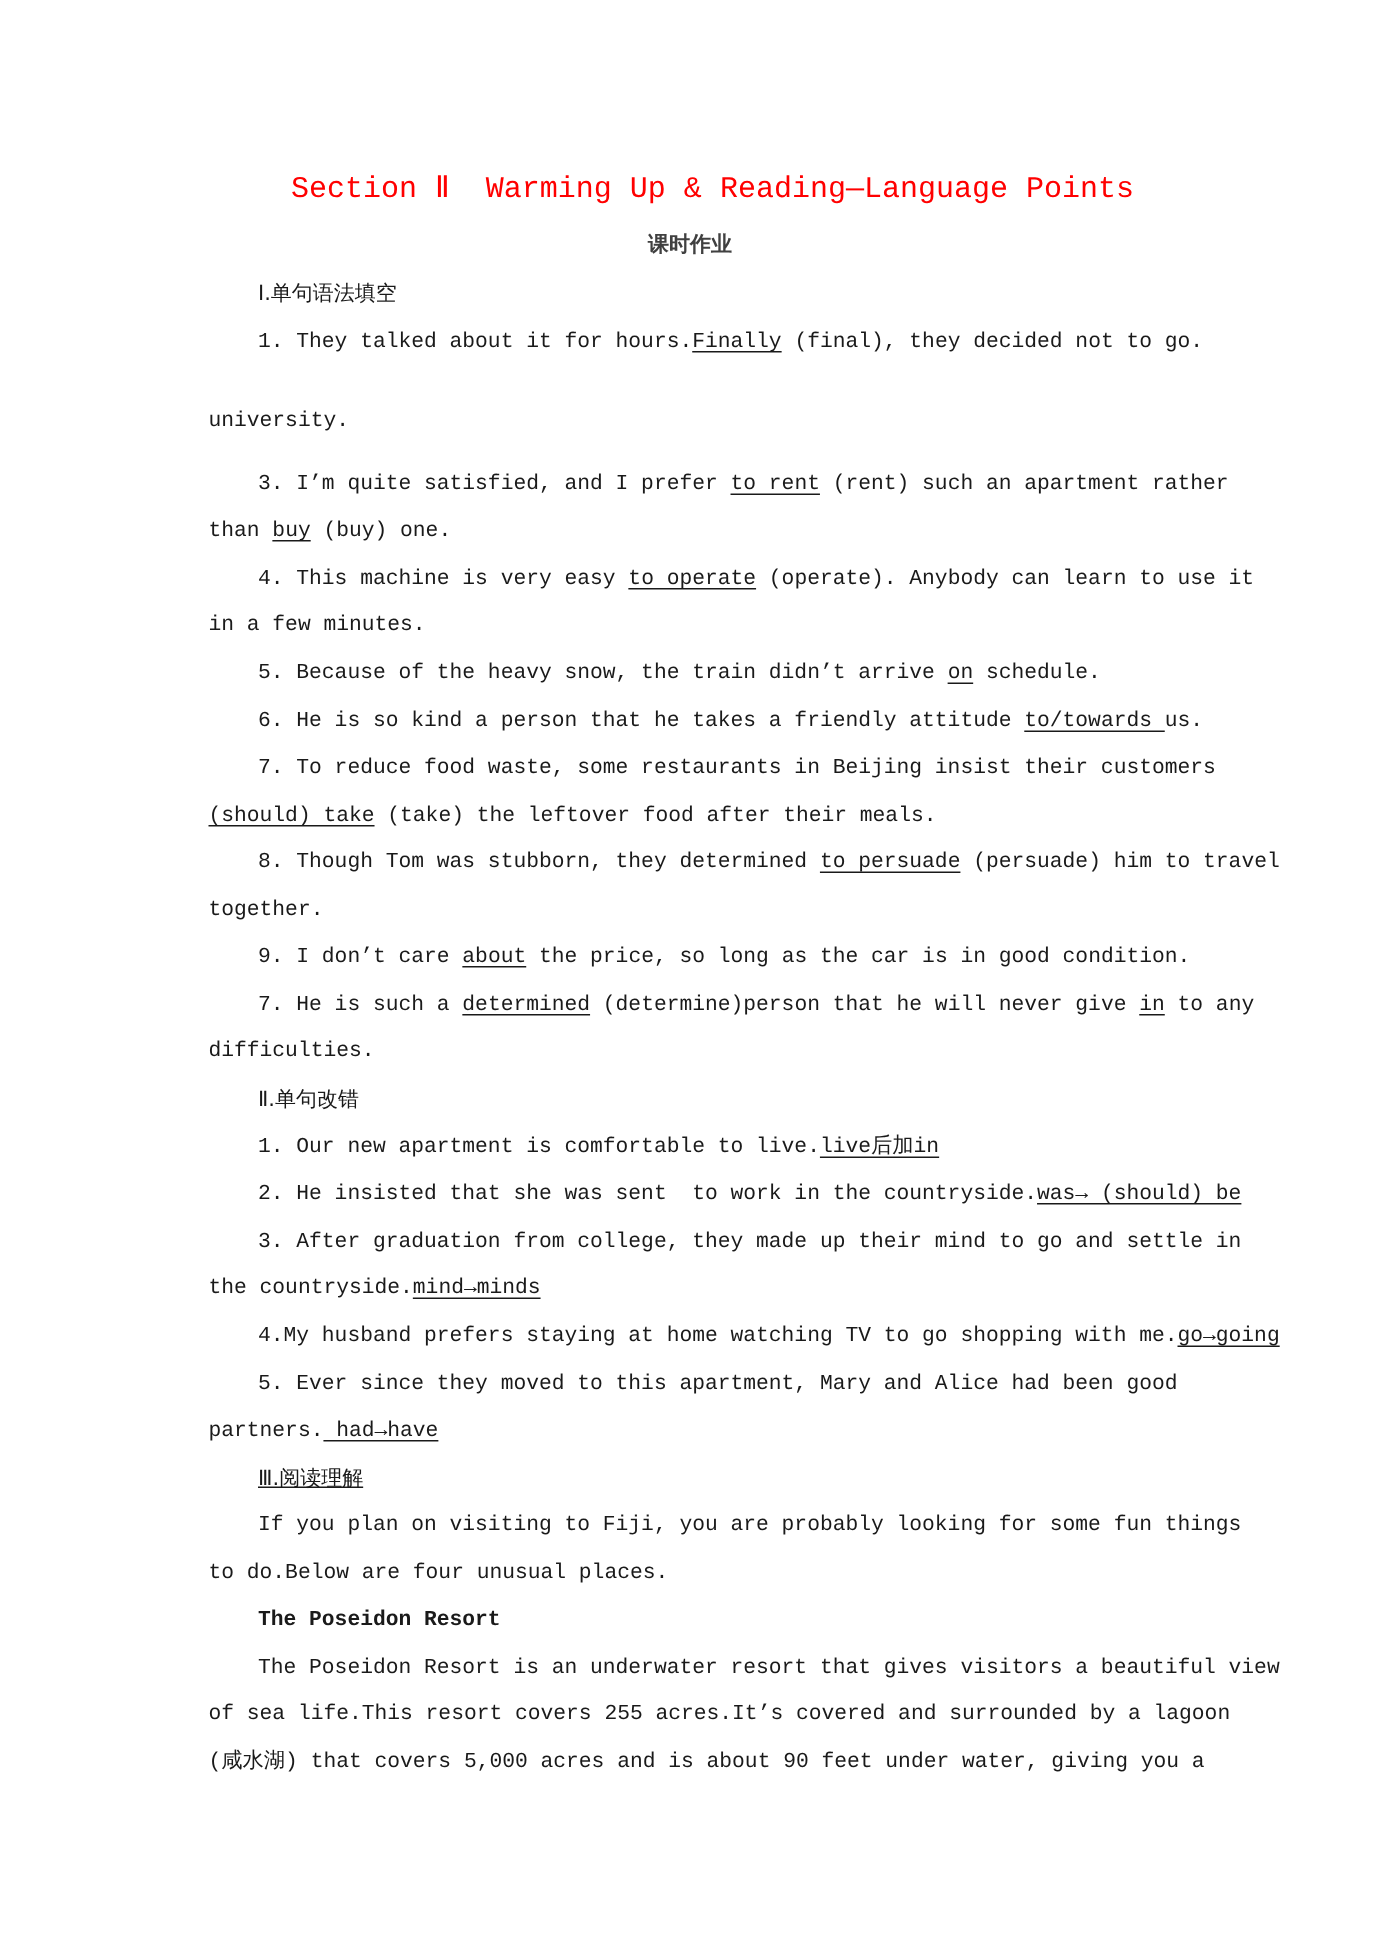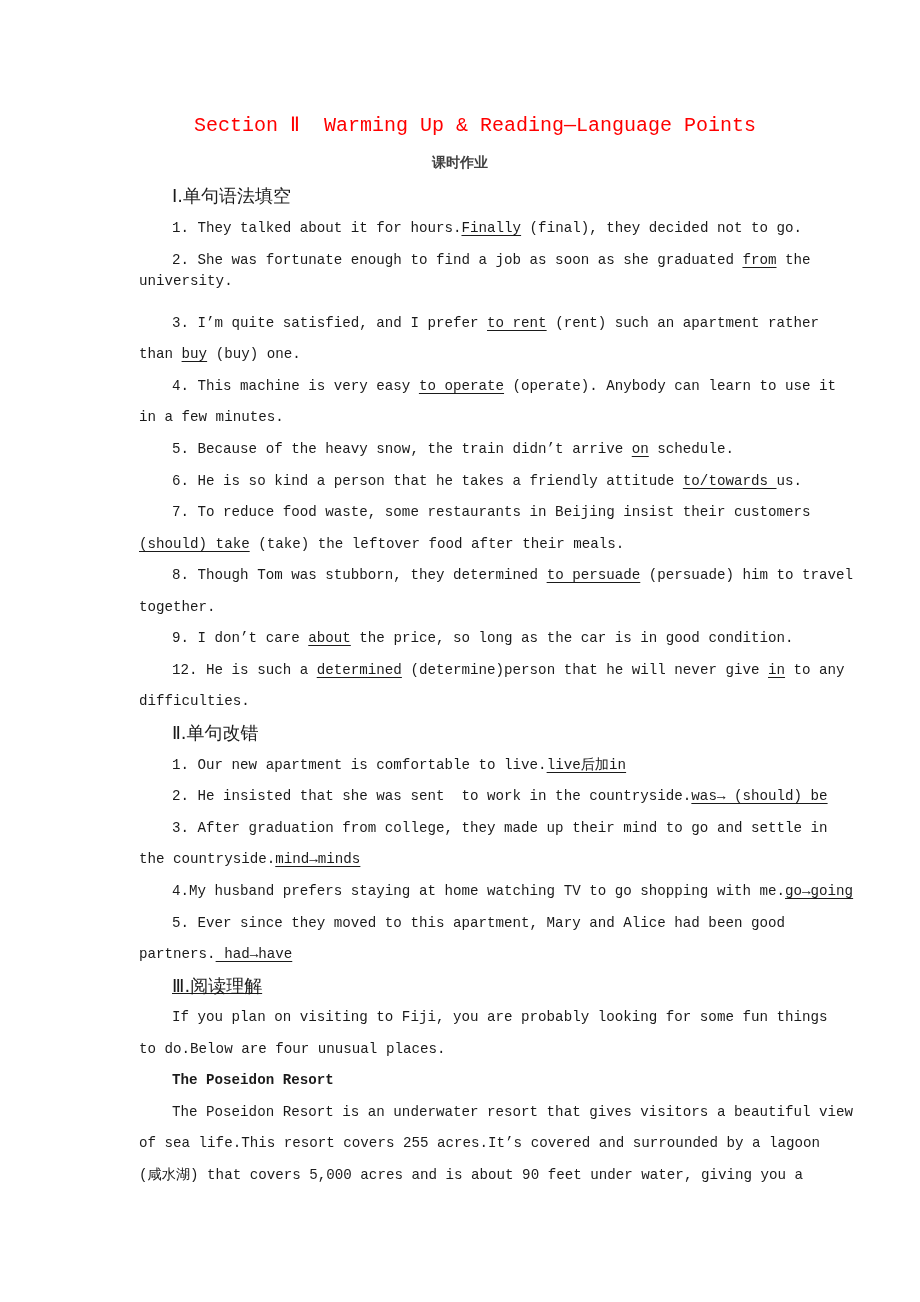--- a/index.html
+++ b/index.html
@@ -55,58 +55,57 @@
     }
     .indent { left: 172px; }
     .u {
       text-decoration: underline;
       text-underline-offset: 3px;
       text-decoration-thickness: 1px;
       margin-top: 16px;
     }
     .cn {
       font-family: "DejaVu Sans", sans-serif;
-      font-size: 18px;
+      font-size: 14px;
     }
     .bold { font-weight: bold; }
   </style>
 </head>
 <body>
 
 <div class="page">
 
   <div class="title">Section Ⅱ  Warming Up &amp; Reading—Language Points</div>
   <div class="subtitle">课时作业</div>
 
   <div class="line indent cn" style="top:187px;">Ⅰ.单句语法填空</div>
 
   <div class="line indent" style="top:219px;"><span>1. They talked about it for hours.</span><span class="u">Finally</span><span> (final), they decided not to go.</span></div>
 
-  <div class="line indent" style="top:251px;"><span>2. She was fortunate enough to find a job as soon as she graduated </span><span class="u">from</span><span> the</span></div>
   <div class="line" style="top:272px;">university.</div>
 
   <div class="line indent" style="top:314px;"><span>3. I’m quite satisfied, and I prefer </span><span class="u">to rent</span><span> (rent) such an apartment rather</span></div>
   <div class="line" style="top:345px;"><span>than </span><span class="u">buy</span><span> (buy) one.</span></div>
 
   <div class="line indent" style="top:377px;"><span>4. This machine is very easy </span><span class="u">to operate</span><span> (operate). Anybody can learn to use it</span></div>
   <div class="line" style="top:408px;">in a few minutes.</div>
 
   <div class="line indent" style="top:440px;"><span>5. Because of the heavy snow, the train didn’t arrive </span><span class="u">on</span><span> schedule.</span></div>
 
   <div class="line indent" style="top:472px;"><span>6. He is so kind a person that he takes a friendly attitude </span><span class="u">to/towards </span><span>us.</span></div>
 
   <div class="line indent" style="top:503px;">7. To reduce food waste, some restaurants in Beijing insist their customers</div>
   <div class="line" style="top:535px;"><span class="u">(should) take</span><span> (take) the leftover food after their meals.</span></div>
 
   <div class="line indent" style="top:566px;"><span>8. Though Tom was stubborn, they determined </span><span class="u">to persuade</span><span> (persuade) him to travel</span></div>
   <div class="line" style="top:598px;">together.</div>
 
   <div class="line indent" style="top:629px;"><span>9. I don’t care </span><span class="u">about</span><span> the price, so long as the car is in good condition.</span></div>
 
-  <div class="line indent" style="top:661px;"><span>12. He is such a </span><span class="u">determined</span><span> (determine)person that he will never give </span><span class="u">in</span><span> to any</span></div>
+  <div class="line indent" style="top:661px;"><span>7. He is such a </span><span class="u">determined</span><span> (determine)person that he will never give </span><span class="u">in</span><span> to any</span></div>
   <div class="line" style="top:692px;">difficulties.</div>
 
   <div class="line indent cn" style="top:724px;">Ⅱ.单句改错</div>
 
   <div class="line indent" style="top:756px;"><span>1. Our new apartment is comfortable to live.</span><span class="u">live后加in</span></div>
 
   <div class="line indent" style="top:787px;"><span>2. He insisted that she was sent  to work in the countryside.</span><span class="u">was→ (should) be</span></div>
 
   <div class="line indent" style="top:819px;">3. After graduation from college, they made up their mind to go and settle in</div>
   <div class="line" style="top:850px;"><span>the countryside.</span><span class="u">mind→minds</span></div>

